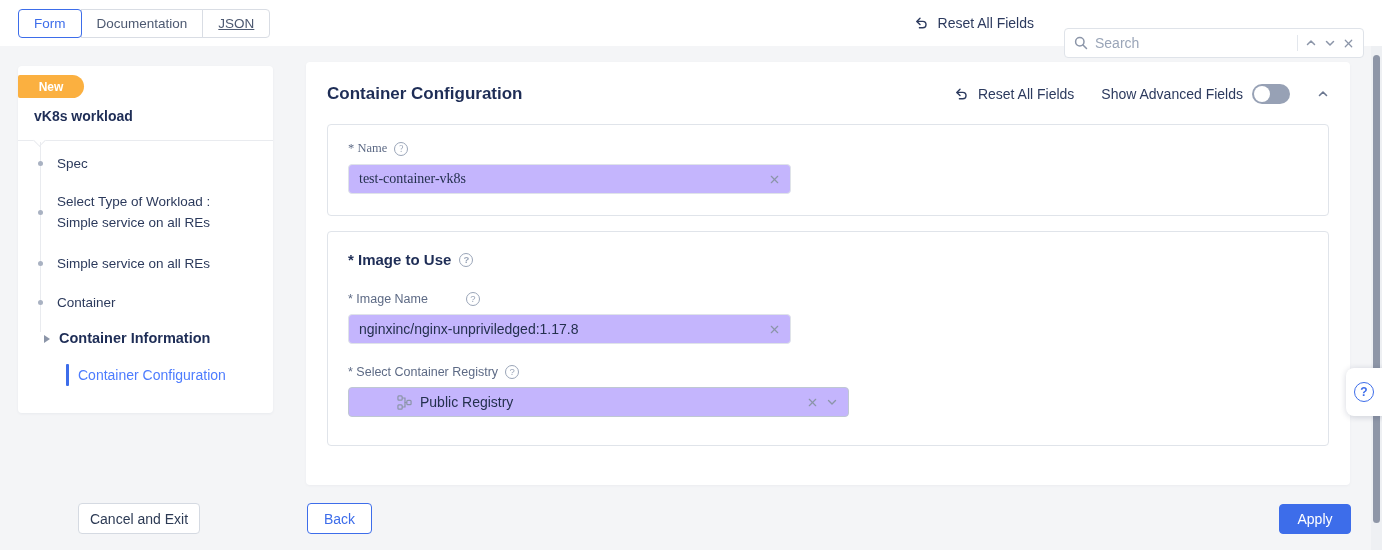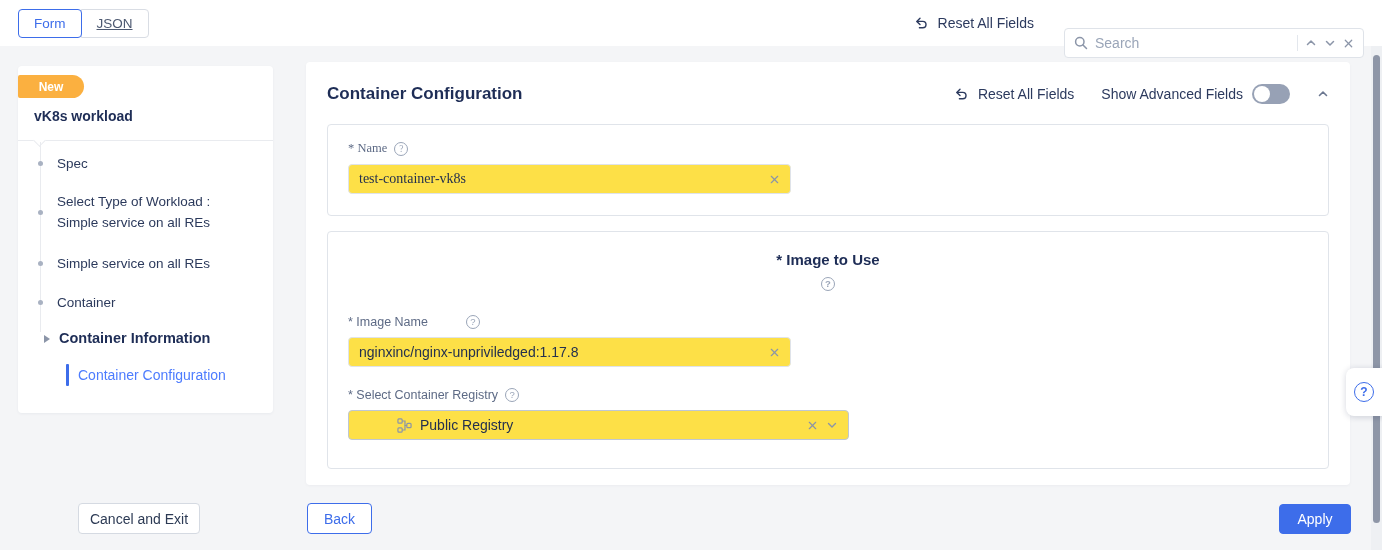--- a/index.html
+++ b/index.html
@@ -48,23 +48,23 @@
   .ph-adv { display:flex; align-items:center; gap:9px; font-size:14px; color:#2c3a5e; }
   .toggle { position:relative; width:38px; height:20px; border-radius:10px; background:#97a1b5; cursor:pointer; }
   .toggle .knob { position:absolute; left:2px; top:2px; width:16px; height:16px; border-radius:50%; background:#fff; }
   .collapse { color:#6b7790; cursor:pointer; }
 
   .card { border:1px solid #e0e4ea; border-radius:4px; background:#fff; }
   .card.name-card { margin-top:20px; padding:16px 20px 21px;font-family:Liberation Serif, serif; }
   .card.image-card { margin-top:15px; padding:19px 20px 28px; }
   .field-label { display:flex; align-items:center; gap:7px; font-size:12.5px; color:#5d6a85; }
   .qmark { width:14px; height:14px; border:1px solid #9aa5b8; border-radius:50%; color:#9aa5b8; font-size:9.5px; line-height:12px; text-align:center; display:inline-block; cursor:pointer; }
-  .section-title { display:flex; align-items:center; gap:8px; font-size:15px; font-weight:bold; color:#1e2d56;flex-direction:column; }
+  .section-title { display:flex; align-items:center; gap:8px; font-size:15px; font-weight:bold; color:#1e2d56; }
   .section-title .qmark { margin-top:1px; }
-  .input { margin-top:8px; width:443px; height:30px; border:1px solid #dfe3e9; border-radius:4px; background:#fde047; display:flex; align-items:center; padding:0 10px; gap:8px; }
+  .input { margin-top:8px; width:443px; height:30px; border:1px solid #dfe3e9; border-radius:4px; background:#c4b5fd; display:flex; align-items:center; padding:0 10px; gap:8px; }
   .input .value { flex:1; font-size:14px; color:#24304e; white-space:nowrap; overflow:hidden; }
   .select { width:501px; border-color:#bfc7d3; cursor:pointer;padding-left:48px; }
   .gap-mid { margin-top:21px; }
   .gap-big { margin-top:24px;gap:38px; }
 
   
   .btn { position:absolute; display:flex; align-items:center; justify-content:center; font-size:14px; border-radius:4px; cursor:pointer; font-family:inherit; }
   .btn-cancel { left:78px; top:503px; width:122px; height:31px; background:#fff; border:1px solid #d5dae2; color:#2c3a54; }
   .btn-back { left:307px; top:503px; width:65px; height:31px; background:#fff; border:1px solid #3d6dea; color:#3d6dea; }
   .btn-apply { left:1279px; top:504px; width:72px; height:30px; background:#3d6dea; border:1px solid #3d6dea; color:#fff; }
@@ -76,20 +76,21 @@
   .help-circle { width:20px; height:20px; border:1.6px solid #3d6dea; border-radius:50%; color:#3d6dea; font-size:12px; font-weight:bold; display:flex; align-items:center; justify-content:center; cursor:pointer; }
 </style>
 </head>
 <body>
 
 <div class="screen">
 
   <div class="topbar">
     <div class="tabs">
       <div class="tab active">Form</div>
+      <div class="tab">Documentation</div>
       <div class="tab">JSON</div>
     </div>
     <div class="topbar-right">
       <div class="reset-inline">
         <span class="ic">
           <svg width="16" height="16" viewBox="0 0 16 16" fill="none" stroke="#2c3a5e" stroke-width="1.4" stroke-linecap="round" stroke-linejoin="round">
             <path d="M4.3 6.4 H9.8 a3.2 3.2 0 0 1 0 6.4 H6.4"></path>
             <polyline points="7,3.3 3.8,6.4 7,9.5"></polyline>
           </svg>
         </span>

